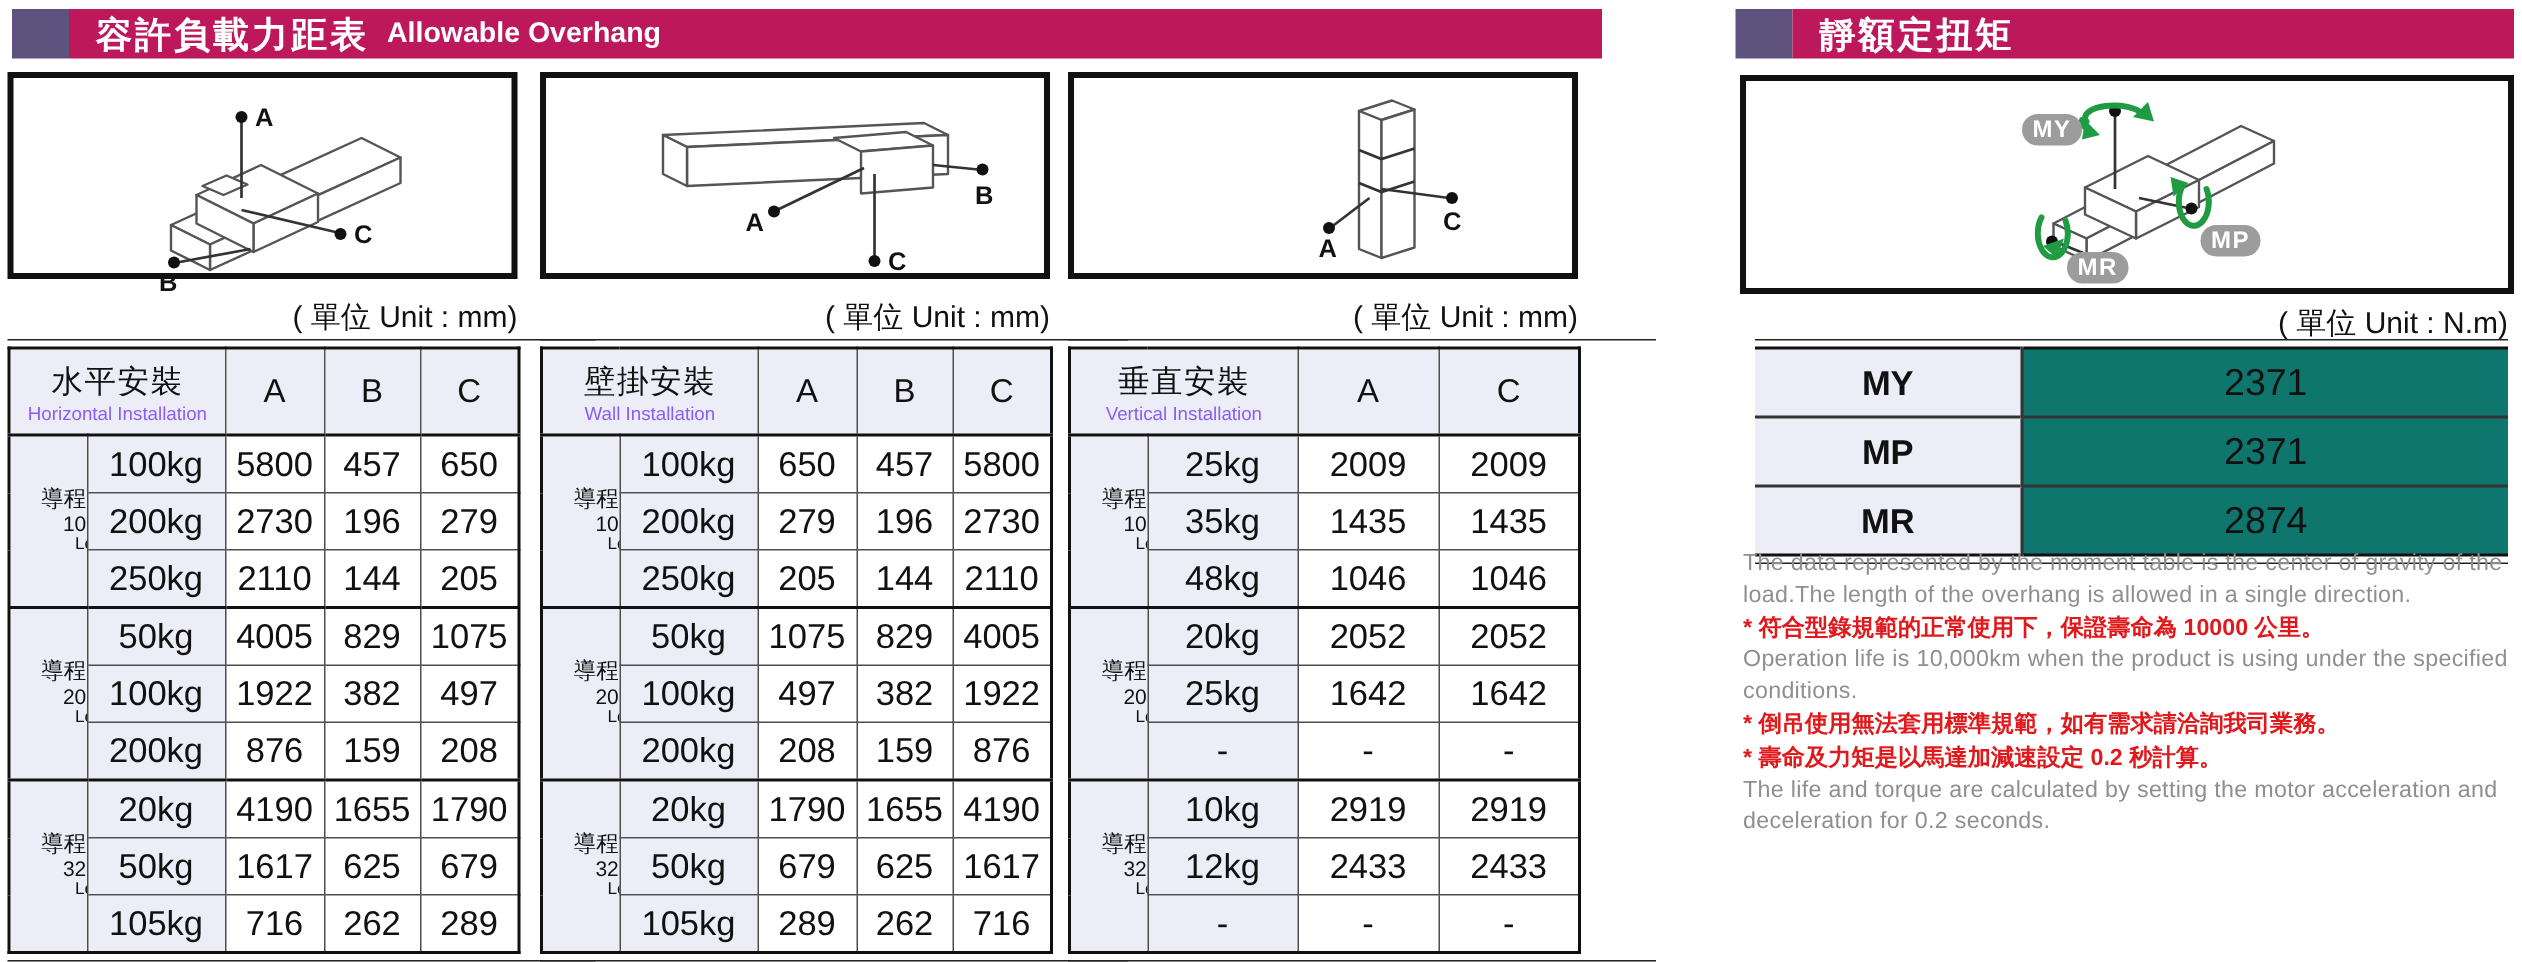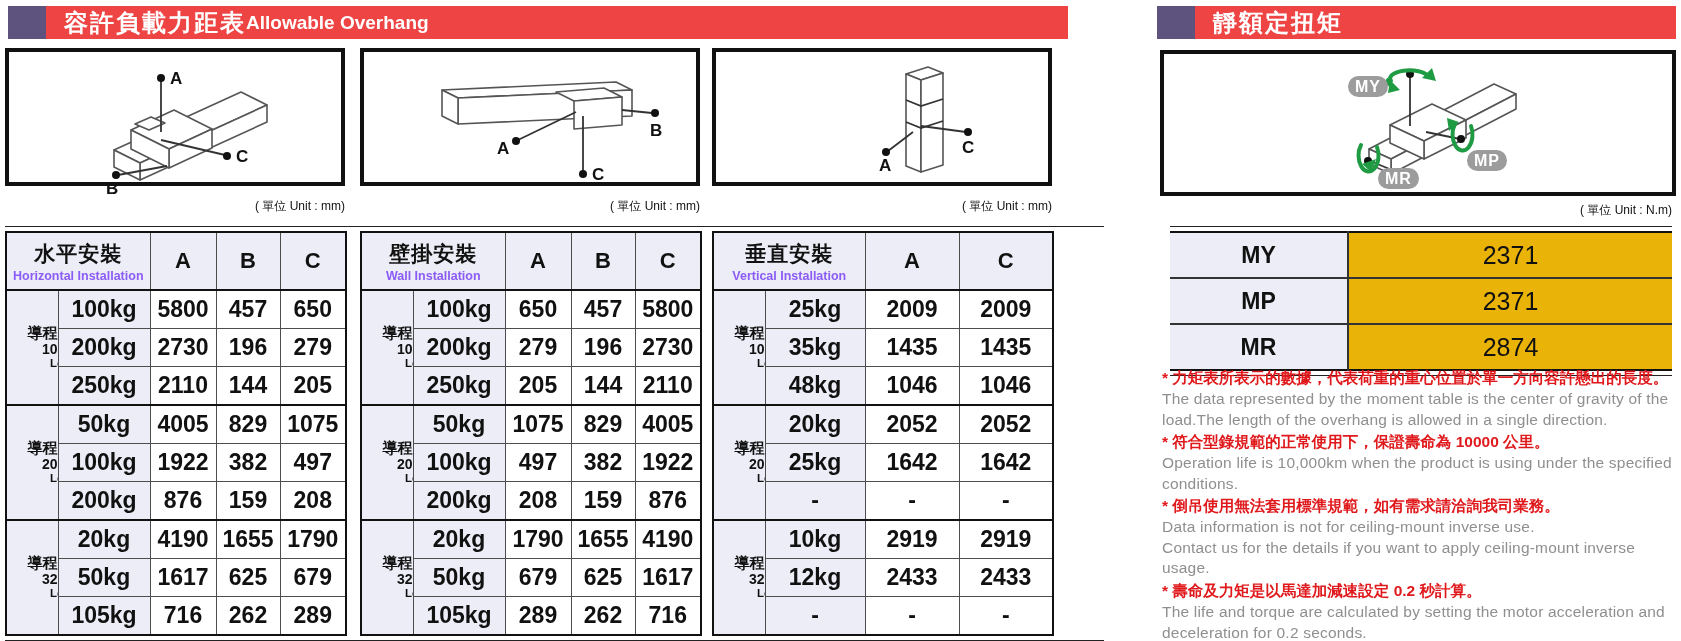--- a/index.html
+++ b/index.html
@@ -4,40 +4,40 @@
 <style>
   html,body{margin:0;padding:0;}
   body{
     width:1681px;height:641px;position:relative;background:#ffffff;
     font-family:"Liberation Sans","DejaVu Sans",sans-serif;color:#111;
     overflow:hidden;
   }
   
   .hdr{position:absolute;height:33px;display:flex;}
   .hdr .sq{width:38px;background:#5e527f;}
-  .hdr .bar{flex:1;background:#ef4444;color:#fff;display:flex;align-items:center;padding-left:18px;}
+  .hdr .bar{flex:1;background:#be185d;color:#fff;display:flex;align-items:center;padding-left:18px;gap:12px;}
   .hdr .zh{font-size:24px;font-weight:bold;letter-spacing:2px;white-space:nowrap;}
   .hdr .en{font-size:19px;font-weight:bold;white-space:nowrap;}
   #hdr-left{left:8px;top:6px;width:1060px;}
   #hdr-right{left:1157px;top:6px;width:519px;}
   
   .dbox{position:absolute;top:48px;height:138px;width:340px;border:4px solid #111;box-sizing:border-box;background:#fff;}
   #dbox1{left:5px;} #dbox2{left:360px;} #dbox3{left:712px;}
   #dbox4{left:1160px;top:50px;width:516px;height:146px;border:4px solid #111;}
   .dbox svg{position:absolute;left:0;top:0;}
   .dlabel{position:absolute;font-weight:bold;font-size:17px;color:#111;line-height:1;}
   .pill{position:absolute;background:#9c9c9c;color:#fff;font-weight:bold;font-size:16px;line-height:21px;
         padding:0 7px;border-radius:11px;letter-spacing:1px;}
   
-  .unit{position:absolute;top:198px;font-size:12px;color:#111;text-align:right;white-space:nowrap;}
+  .unit{position:absolute;top:198px;font-size:20px;color:#111;text-align:right;white-space:nowrap;}
   #unit1{left:5px;width:340px;} #unit2{left:360px;width:340px;} #unit3{left:712px;width:340px;}
   #unit4{left:1160px;top:202px;width:512px;}
   
   .tblwrap{position:absolute;top:226px;width:392px;border-top:1.5px solid #222;border-bottom:1.5px solid #222;
-           padding:4px 0;box-sizing:content-box;font-weight:bold;}
+           padding:4px 0;box-sizing:content-box;}
   #tw1{left:5px;} #tw2{left:360px;} #tw3{left:712px;}
   table.ovh{border-collapse:collapse;width:340px;table-layout:fixed;border:2.5px solid #111;background:#fff;}
   table.ovh td{border:1.5px solid #4d4d4d;text-align:center;vertical-align:middle;padding:0;overflow:hidden;}
   table.ovh tr td{height:37px;}
   table.ovh tr.hrow td{height:56px;border-bottom:2.2px solid #111;}
   table.ovh tr.gtop td{border-top:2.5px solid #111;}
   .th-name,.col-letter,.lead-cell,.load{background:#ecedf6;}
   .tn-zh{font-size:21px;color:#111;letter-spacing:1px;}
   .tn-en{font-size:12.5px;color:#8b5cf6;margin-top:1px;}
   .col-letter{font-size:22px;}
@@ -46,21 +46,21 @@
   .lead-cell div{line-height:1.12;text-align:right;}
   .lead-cell .lz{font-size:15px;}
   .lead-cell .ln{font-size:14px;}
   .lead-cell .le{font-size:11.5px;padding-left:43px;}
   
   #mtw{position:absolute;left:1170px;top:226px;width:502px;border-top:1.5px solid #222;border-bottom:1.5px solid #222;padding:4px 0;}
   table.mtbl{border-collapse:collapse;width:100%;table-layout:fixed;border-top:2.5px solid #111;border-bottom:2.5px solid #111;}
   table.mtbl td{height:42px;text-align:center;vertical-align:middle;border-top:2.2px solid #333;}
   table.mtbl tr:first-child td{border-top:none;}
   table.mtbl .ml{background:#ecedf6;font-weight:bold;font-size:23px;border-right:2px solid #333;}
-  table.mtbl .mv{font-size:25px;background:#eab308;}
+  table.mtbl .mv{font-size:25px;background:#0f766e;}
   
   #notes{position:absolute;left:1162px;top:366px;width:514px;}
   .note-zh{color:#e0191c;font-weight:bold;font-size:15.5px;line-height:1.35;margin-top:2px;}
   .note-en{color:#8f8f8f;font-size:15.5px;line-height:1.33;white-space:pre-line;letter-spacing:0.2px;}
   
   .ln1{fill:#fff;stroke:#555;stroke-width:1.6;stroke-linejoin:round;}
   .wire{fill:none;stroke:#333;stroke-width:1.8;}
   .dot{fill:#111;}
   .garc{fill:none;stroke:#1f9c43;stroke-width:4;stroke-linecap:round;}
   .ghead{fill:#1f9c43;}
@@ -455,22 +455,19 @@
   </tr>
   <tr>
     <td class="ml">MR</td>
     <td class="mv">2874</td>
   </tr>
 </tbody>
     </table>
 </div>
 
 <div id="notes">
-  <div class="note-zh">* 力矩表所表示的數據，代表荷重的重心位置於單一方向容許懸出的長度。</div>
   <div class="note-en">The data represented by the moment table is the center of gravity of the load.The length of the overhang is allowed in a single direction.</div>
   <div class="note-zh">* 符合型錄規範的正常使用下，保證壽命為 10000 公里。</div>
   <div class="note-en">Operation life is 10,000km when the product is using under the specified conditions.</div>
   <div class="note-zh">* 倒吊使用無法套用標準規範，如有需求請洽詢我司業務。</div>
-  <div class="note-en">Data information is not for ceiling-mount inverse use.
-Contact us for the details if you want to apply ceiling-mount inverse usage.</div>
   <div class="note-zh">* 壽命及力矩是以馬達加減速設定 0.2 秒計算。</div>
   <div class="note-en">The life and torque are calculated by setting the motor acceleration and deceleration for 0.2 seconds.</div>
 </div>
 
 </body></html>

